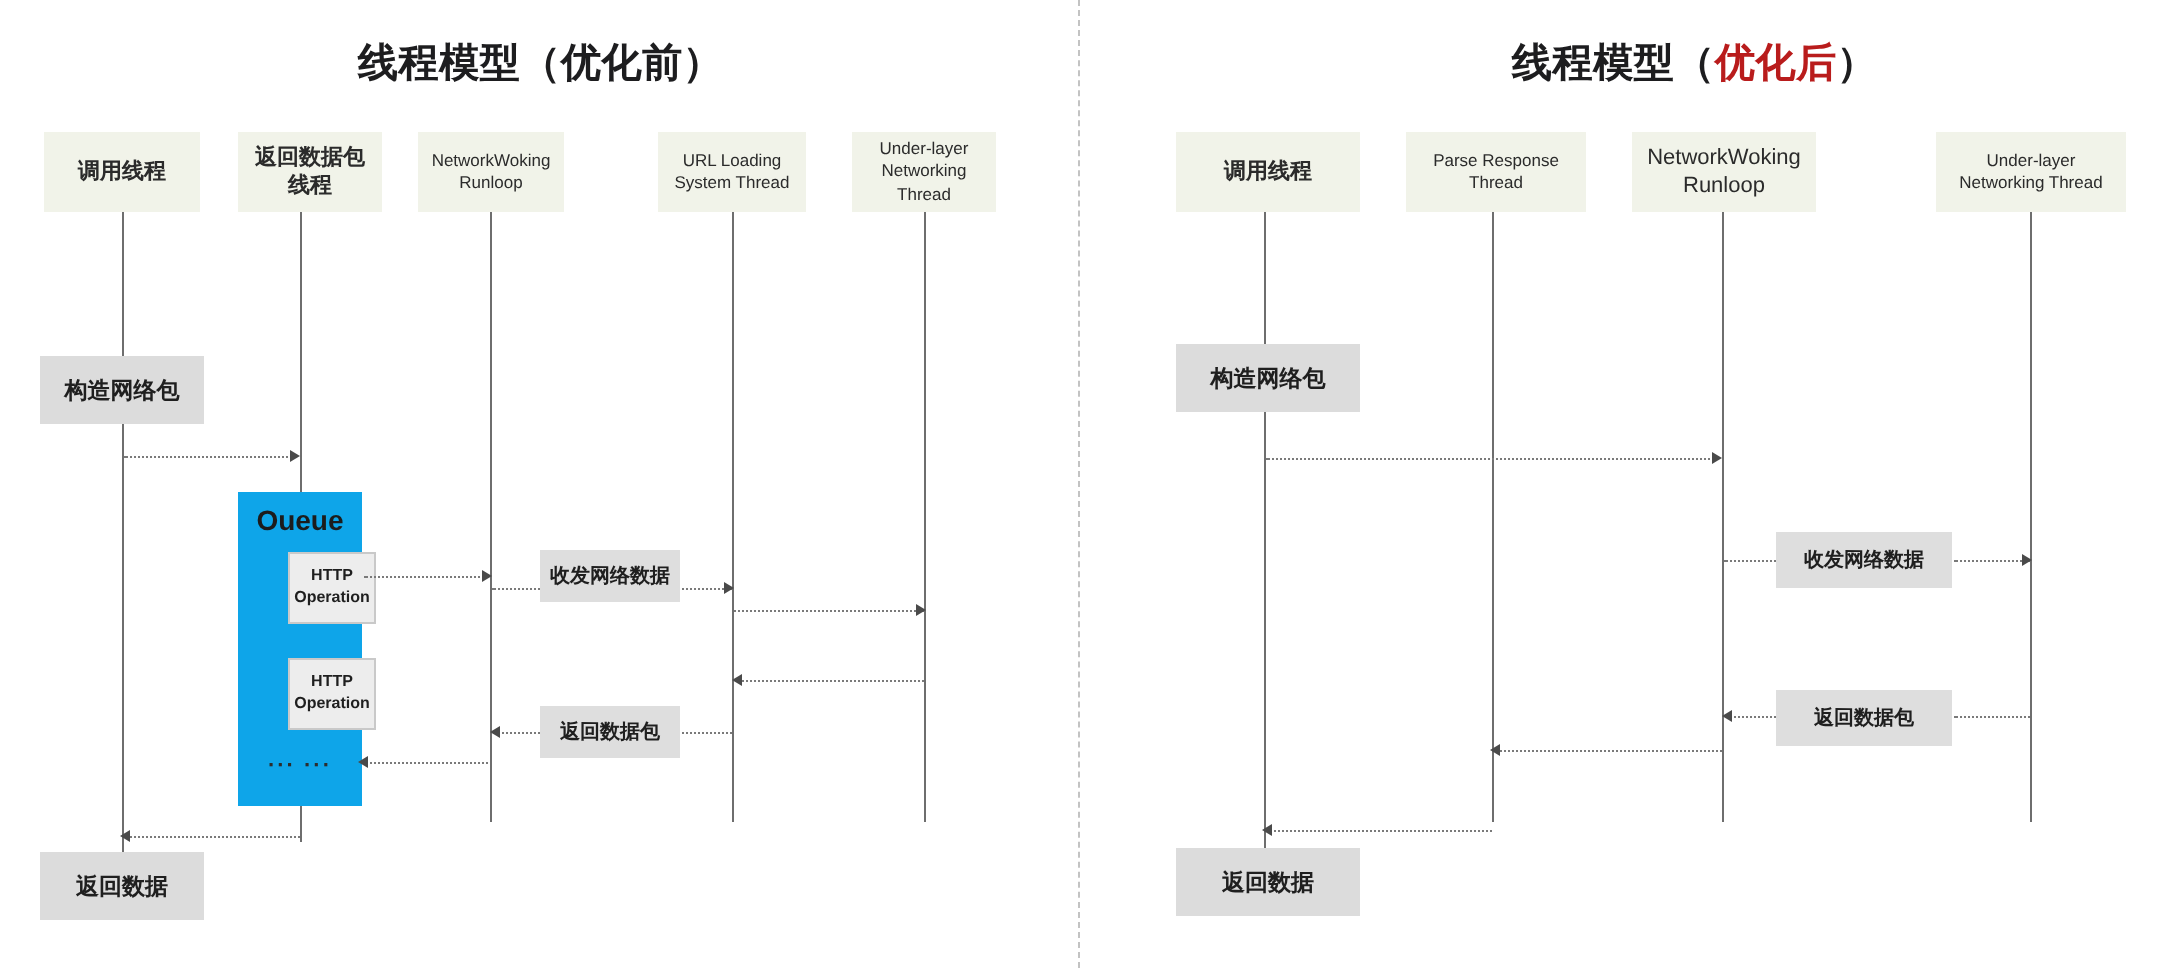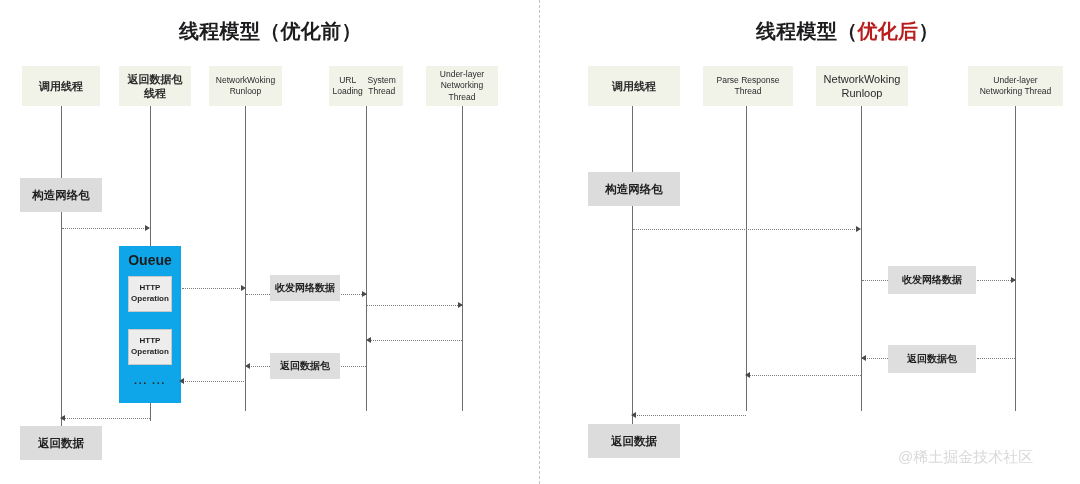--- a/index.html
+++ b/index.html
@@ -107,20 +107,21 @@
     border: 1px solid #c9c9c9;
     box-sizing: border-box;
     display: flex;
     align-items: center;
     justify-content: center;
     text-align: center;
     font-size: 8px;
     font-weight: bold;
     line-height: 1.35;
     color: #1f1f1f;
+    margin-left: 16px;
   }
   .queue-dots {
     position: absolute;
     left: 0; right: 0;
     text-align: center;
     font-size: 11px;
     font-weight: bold;
     letter-spacing: 1px;
     color: #2c2c2c;
   }
@@ -174,21 +175,21 @@
     <div class="lane-head cn" style="left:119px; top:66px; width:72px; height:40px; flex-direction:column;">
       <span>返回数据包</span>
       <span>线程</span>
     </div>
 
     <div class="lane-head en" style="left:209px; top:66px; width:73px; height:40px; flex-direction:column;">
       <span>NetworkWoking</span>
       <span>Runloop</span>
     </div>
 
-    <div class="lane-head en" style="left:329px; top:66px; width:74px; height:40px; flex-direction:row;">
+    <div class="lane-head en" style="left:329px; top:66px; width:74px; height:40px; flex-direction:column;">
       <span>URL Loading</span>
       <span>System Thread</span>
     </div>
 
     <div class="lane-head en" style="left:426px; top:66px; width:72px; height:40px; flex-direction:column;">
       <span>Under-layer</span>
       <span>Networking</span>
       <span>Thread</span>
     </div>
 
@@ -317,15 +318,14 @@
     <div class="arrow-head left" style="left:745px; top:372px;"></div>
 
     <div class="arrow" style="left:635px; top:415px; width:111px;"></div>
     <div class="arrow-head left" style="left:631px; top:412px;"></div>
 
     <div class="box action" style="left:588px; top:424px; width:92px; height:34px;">
       <span>返回数据</span>
     </div>
   </div>
 
-  <div class="watermark" style="left:898px; top:448px;">@稀土掘金技术社区</div>
 
 </div>
 
 </body></html>

